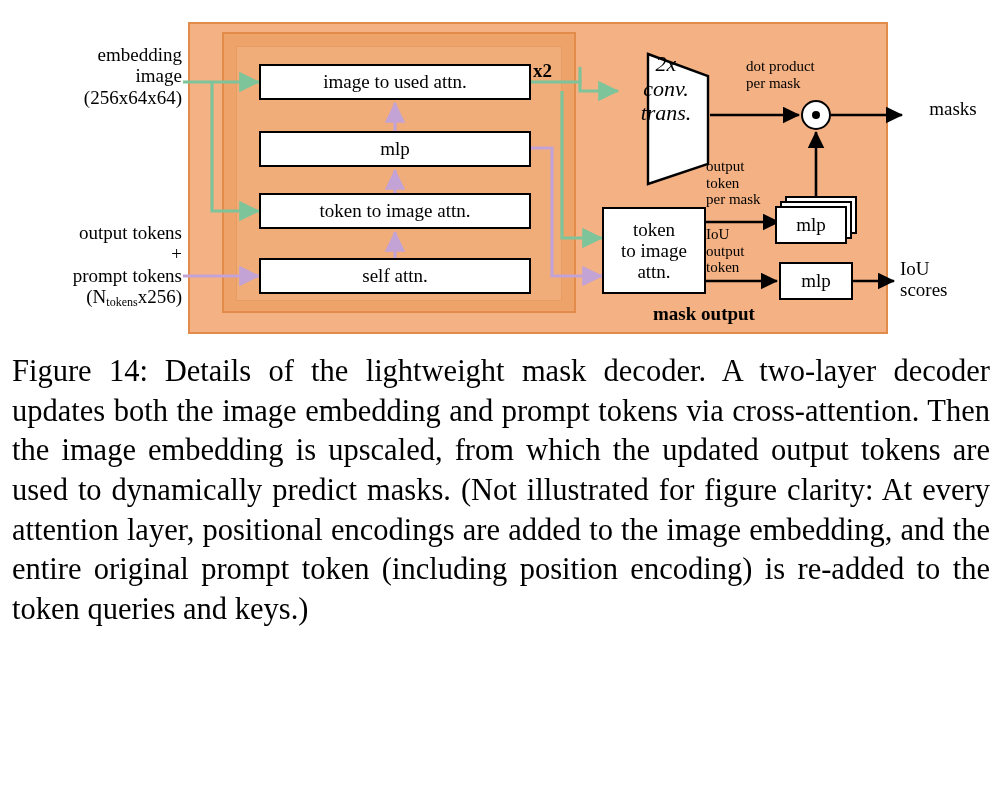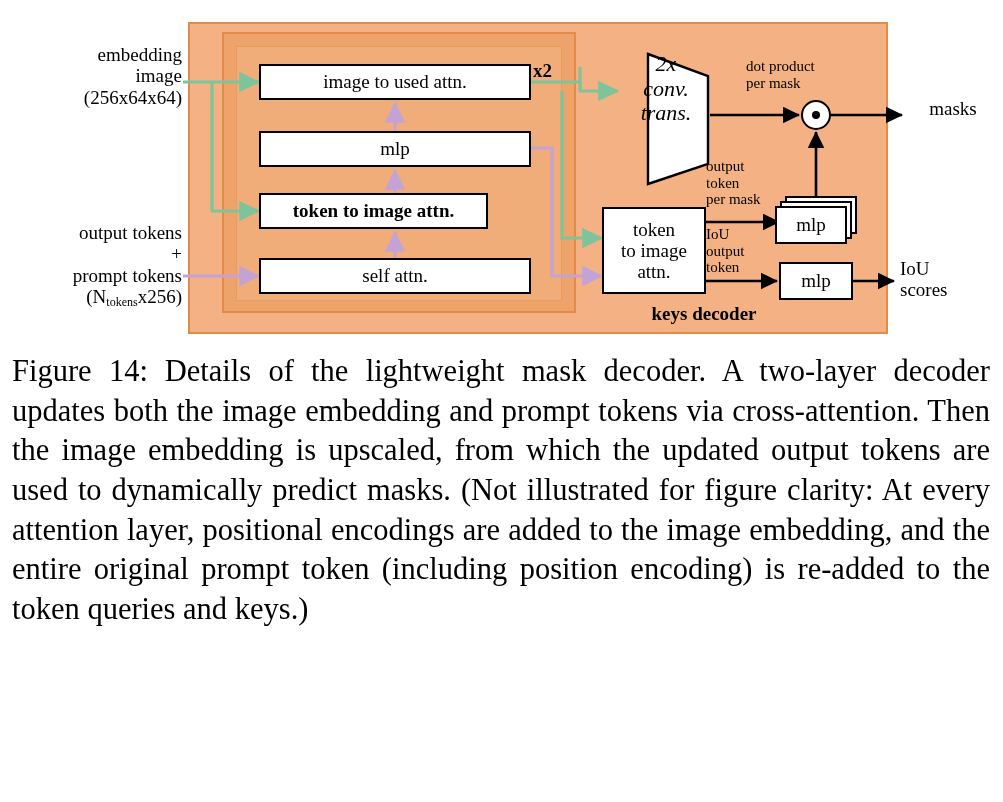--- a/index.html
+++ b/index.html
@@ -67,21 +67,21 @@
     display: flex;
     align-items: center;
     justify-content: center;
     font-size: 19px;
     line-height: 1.05;
     text-align: center;
   }
 
   #box-img-to-tok { left: 259px; top: 64px;  width: 272px; height: 36px; }
   #box-mlp        { left: 259px; top: 131px; width: 272px; height: 36px; }
-  #box-tok-to-img { left: 259px; top: 193px; width: 229px; height: 36px; font-weight: bold; }
+  #box-tok-to-img { left: 259px; top: 193px; width: 272px; height: 36px; }
   #box-self-attn  { left: 259px; top: 258px; width: 272px; height: 36px; text-align: right; }
 
   
   #x2-label {
     position: absolute;
     left: 533px;
     top: 42px;
     font-size: 19px;
     font-weight: bold;
     margin-top: 18px;
@@ -386,18 +386,18 @@
 
   <div class="lbl" id="lbl-masks">
     <div>masks</div>
   </div>
 
   <div class="lbl" id="lbl-iou-scores">
     <div>IoU</div>
     <div>scores</div>
   </div>
 
-  <div id="lbl-mask-decoder">keys decoder</div>
+  <div id="lbl-mask-decoder">mask output</div>
 </div>
 
 <div id="caption">
   <span>Figure 14:</span><span class="sp"></span><span>Details of the lightweight mask decoder. A two-layer decoder updates both the image embedding and prompt tokens via cross-attention. Then the image embedding is upscaled, from which the updated output tokens are used to dynamically predict masks. (Not illustrated for figure clarity: At every attention layer, positional encodings are added to the image embedding, and the entire original prompt token (including position encoding) is re-added to the token queries and keys.)</span>
 </div>
 
 </body></html>

